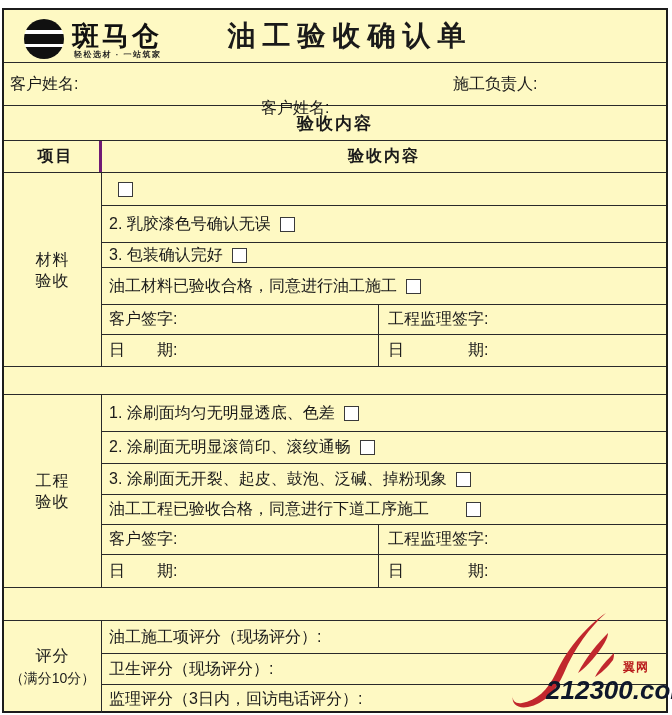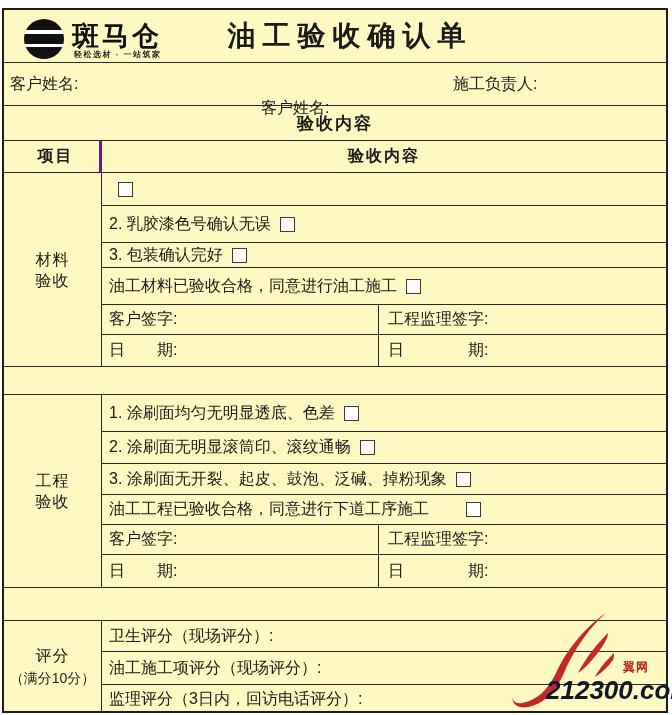--- a/index.html
+++ b/index.html
@@ -173,25 +173,25 @@
   </div>
 
   <div class="row r-spacer2"></div>
 
   <div class="section" style="border-bottom:none;flex:1;">
     <div class="section-label score-label">
       <span>评分</span>
       <span class="sub">（满分10分）</span>
     </div>
     <div class="section-rows">
+      <div class="srow s1">
+        <span>油工施工项评分（现场评分）:</span>
+      </div>
       <div class="srow s2">
         <span>卫生评分（现场评分）:</span>
-      </div>
-      <div class="srow s1">
-        <span>油工施工项评分（现场评分）:</span>
       </div>
       <div class="srow s3">
         <span>监理评分（3日内，回访电话评分）:</span>
       </div>
     </div>
   </div>
 
 </div>
 
 <div class="watermark">

